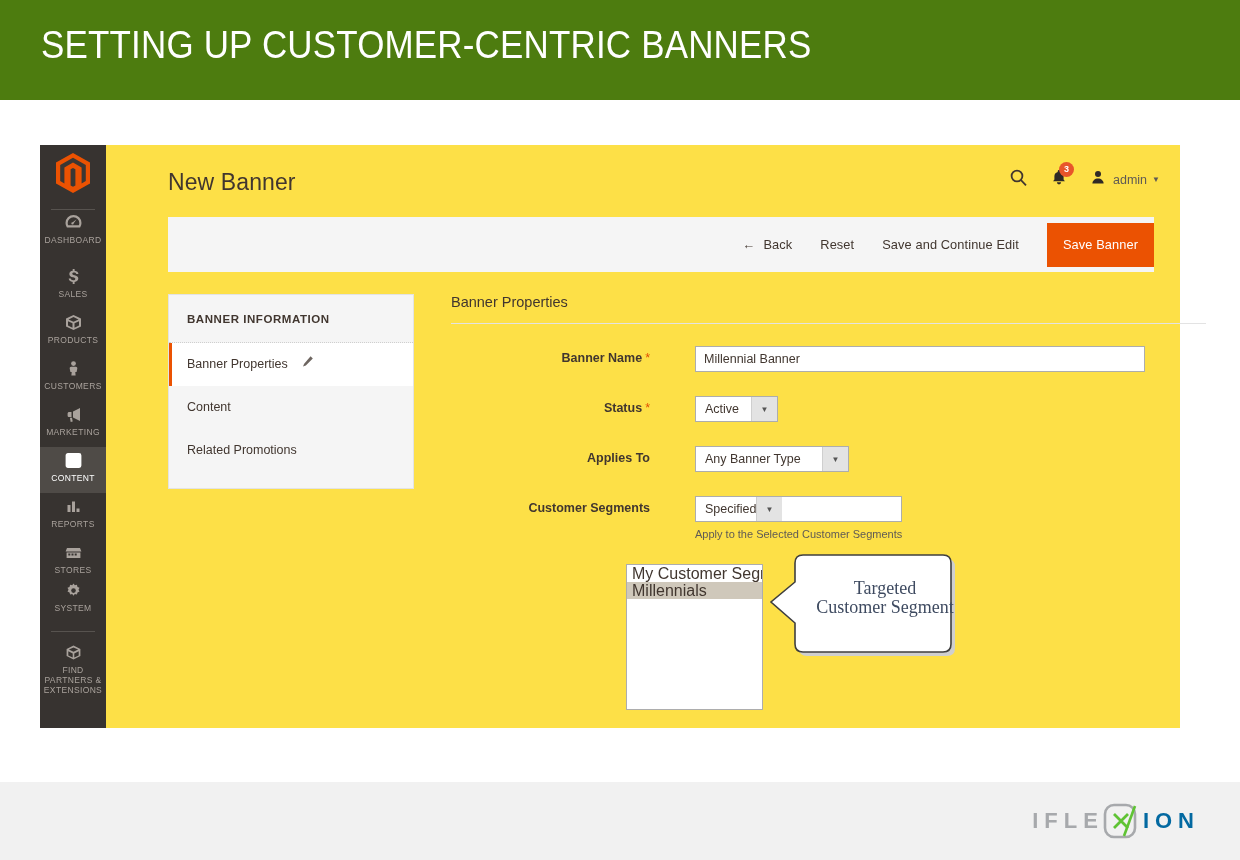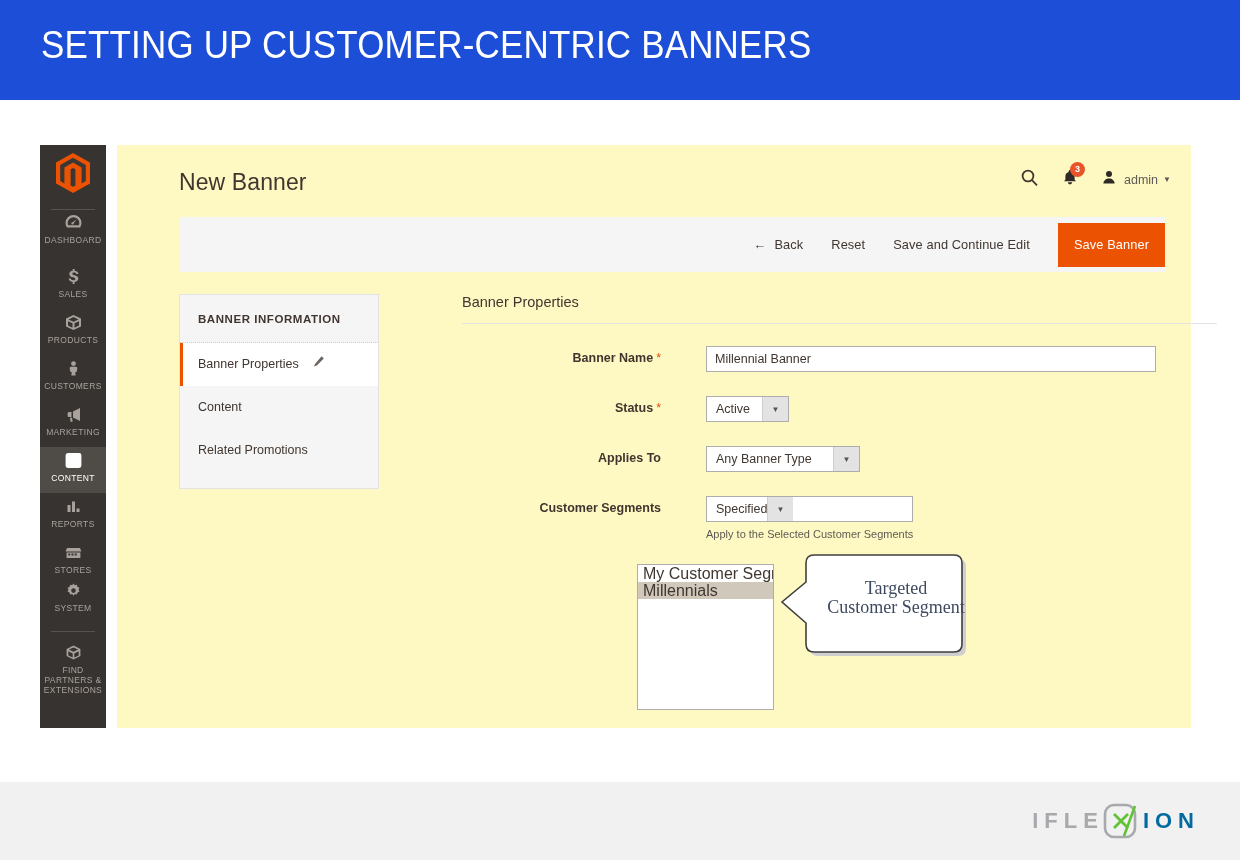--- a/index.html
+++ b/index.html
@@ -7,21 +7,21 @@
     width: 1240px; height: 860px;
     background: #ffffff;
     font-family: "Liberation Sans", sans-serif;
     overflow: hidden;
   }
   .page { position: relative; width: 1240px; height: 860px; background:#fff; }
 
   
   .title-band {
     position:absolute; left:0; top:0; width:1240px; height:100px;
-    background:#1d4ed8;
+    background:#4d7c0f;
   }
   .title-band .slide-title {
     position:absolute; left:41px; top:24px;
     font-family:"Liberation Sans Narrow","Liberation Sans",sans-serif;
     font-size:38px; letter-spacing:.2px; color:#ffffff; font-weight:400;
     transform: scaleX(.92); transform-origin: left center; white-space:nowrap;
   }
 
   
   .shot { position:absolute; left:40px; top:145px; width:1140px; height:585px; }
@@ -41,21 +41,21 @@
   .mg-item .mg-ico { display:block; height:22px; margin:3px auto 1px; }
   .mg-item .mg-lbl {
     display:block; font-size:8.5px; letter-spacing:.35px; line-height:10px;
     font-family:"Liberation Sans Narrow","Liberation Sans",sans-serif;
   }
   .mg-item.active { background:#4f4b47; color:#ffffff; }
   .mg-item.active .mg-ico svg path,
   .mg-item.active .mg-ico svg rect { fill:#ffffff; }
 
   
-  .mg-main { position:absolute; left:77px; top:0; width:1074px; height:583px; background:#fef9c3; }
+  .mg-main { position:absolute; left:66px; top:0; width:1074px; height:583px; background:#fde047; }
 
   .mg-pagehead { position:absolute; left:0; top:0; width:1074px; height:68px; }
   .page-title {
     position:absolute; left:62px; top:24px; font-size:23px; color:#41362f;
     font-family:"Liberation Sans Narrow","Liberation Sans",sans-serif;
     letter-spacing:.1px; font-weight:400;
   }
   .head-tools { position:absolute; right:20px; top:23px; display:flex; align-items:center; gap:22px; }
   .head-tools .ht { position:relative; display:flex; align-items:center; cursor:pointer; }
   .bell-badge {
@@ -79,21 +79,21 @@
   }
   .act-btn.back { display:flex; align-items:center; gap:8px; }
   .act-primary {
     background:#eb5202; color:#ffffff; border:none; height:44px; padding:0 16px;
     font-size:12.8px; margin-right:0; cursor:pointer; letter-spacing:.1px;
     font-family:"Liberation Sans Narrow","Liberation Sans",sans-serif;
   }
 
   
   .info-card {
-    position:absolute; left:62px; top:149px; width:200px; height:195px;
+    position:absolute; left:62px; top:149px; width:246px; height:195px;
     background:#f5f5f5; border:1px solid #e3e3e3;
   }
   .info-card-head {
     height:48px; line-height:48px; padding-left:18px;
     font-size:11.5px; font-weight:bold; letter-spacing:.55px; color:#41362f;
     border-bottom:1px dotted #cfcfcf;
     font-family:"Liberation Sans Narrow","Liberation Sans",sans-serif;
   }
   .info-item {
     height:43px; line-height:43px; padding-left:18px; font-size:12.5px;

